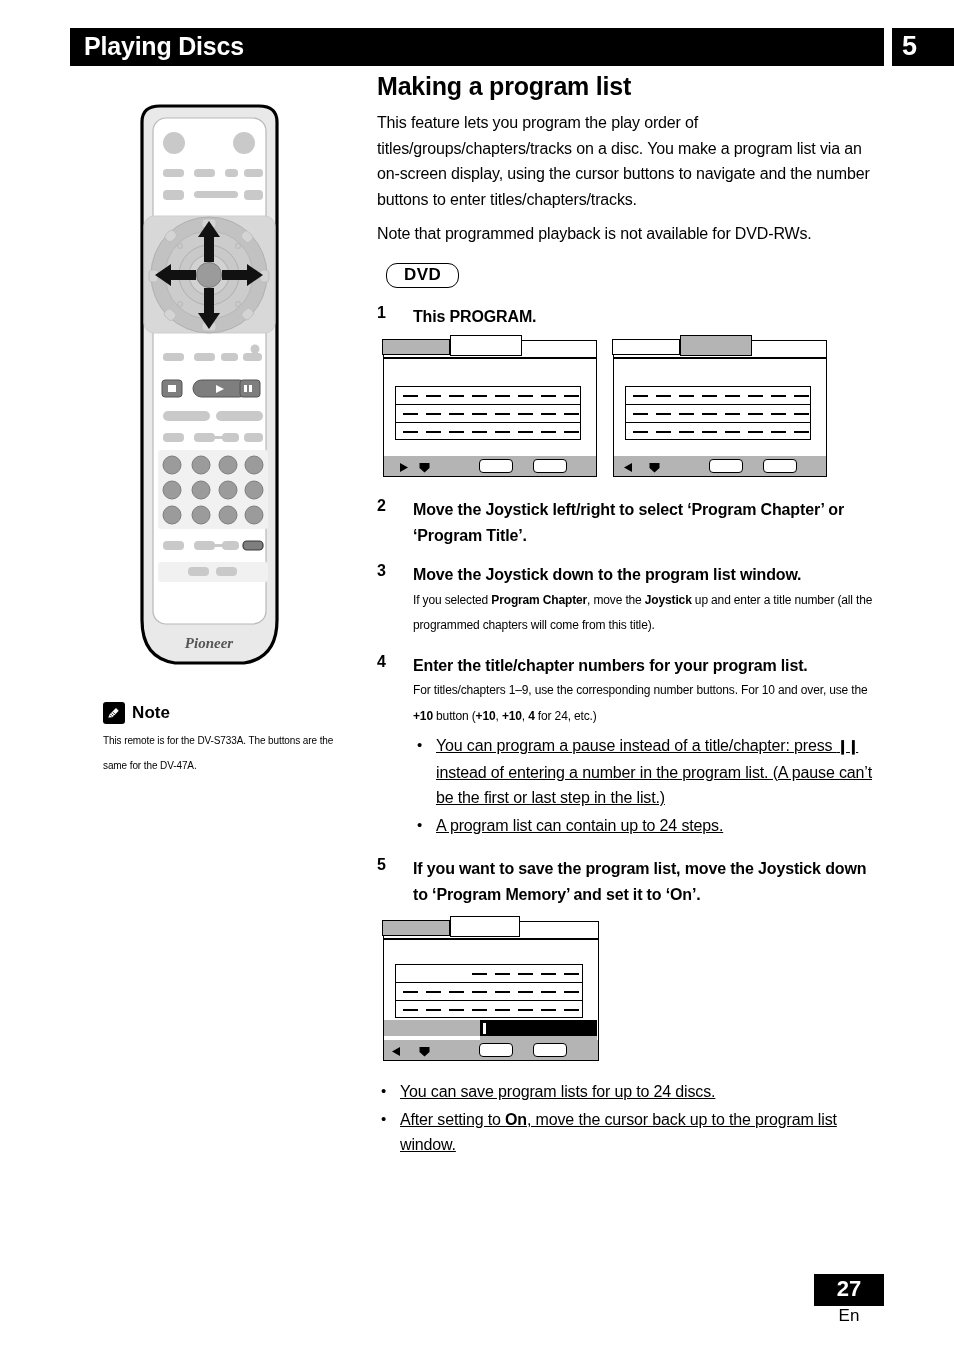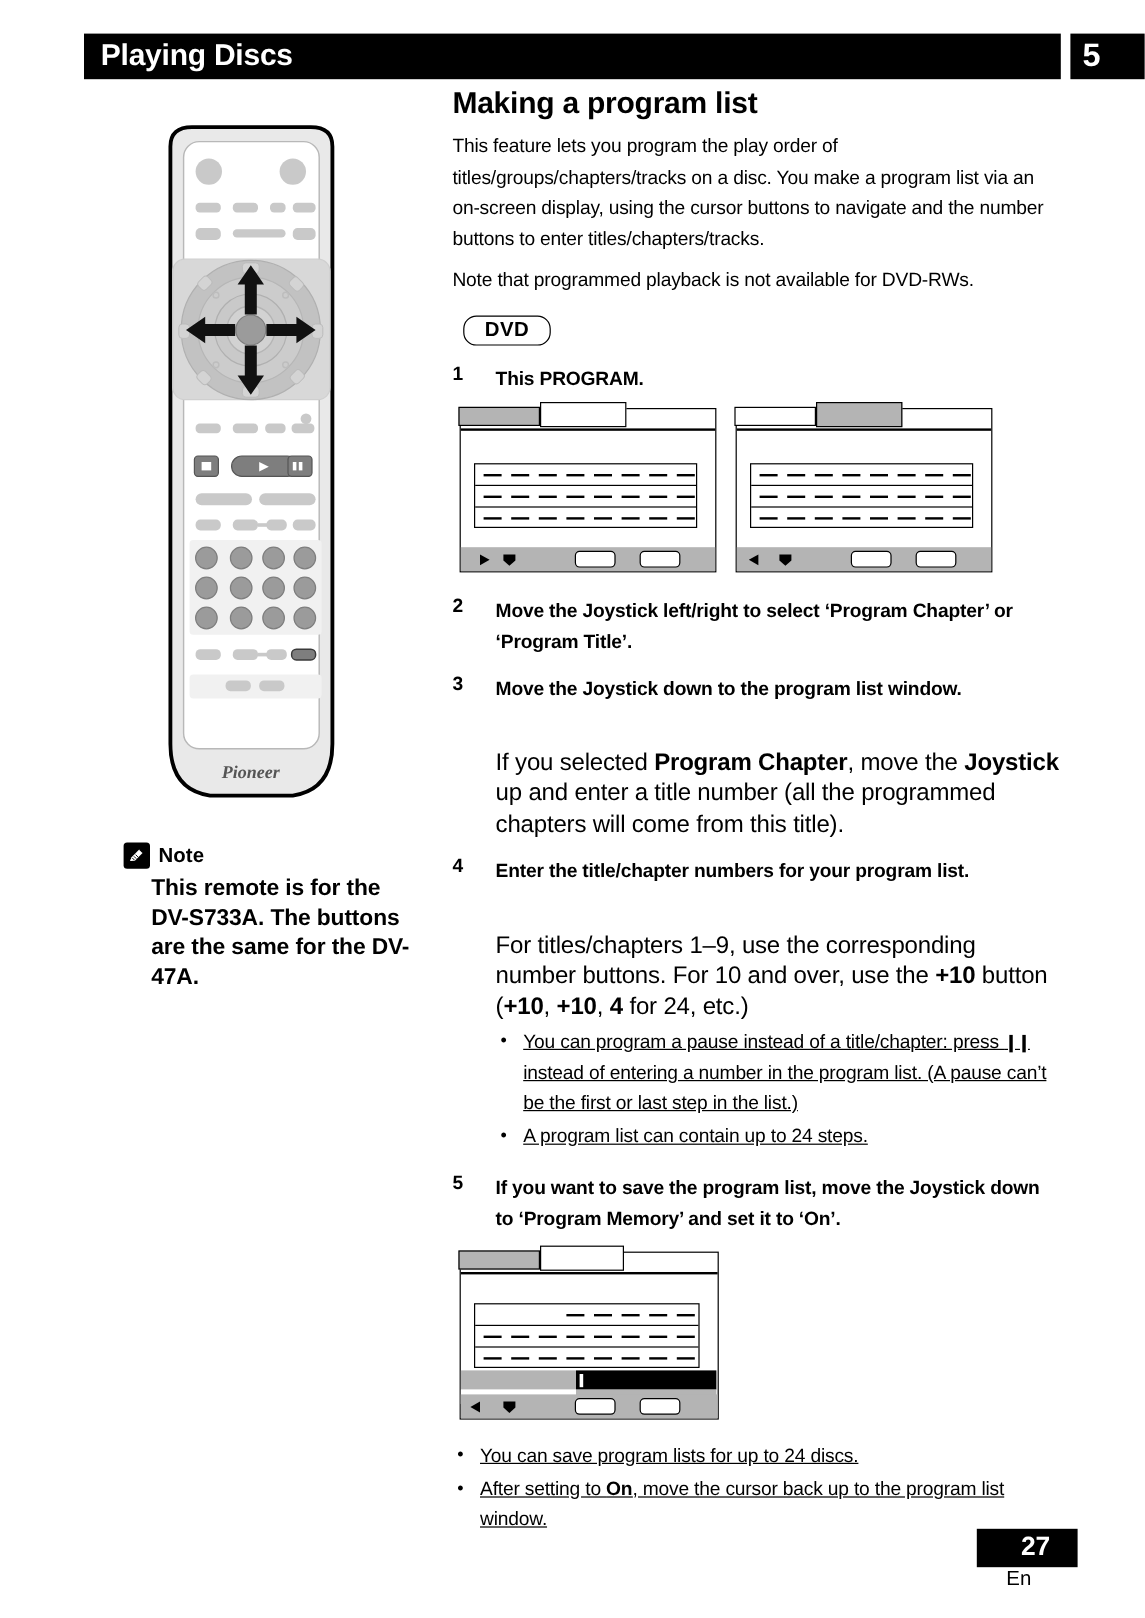--- a/index.html
+++ b/index.html
@@ -23,37 +23,37 @@
 
   .remote-wrap{position:relative;width:160px;height:570px;margin-left:22px;}
 
   
   .note-block{position:absolute;left:103px;top:702px;width:240px;}
   .note-head{display:flex;align-items:center;gap:7px;}
   .note-icon{width:22px;height:22px;background:#000;border-radius:3px;position:relative;
      display:inline-block;}
   .note-icon svg{position:absolute;left:3px;top:3px;}
   .note-label{font-size:17px;font-weight:bold;letter-spacing:0.1px;}
-  .note-text{font-size:19px;line-height:24.5px;font-weight:bold;margin-top:5px;
-     letter-spacing:-0.1px;margin-left:23px;}
+  .note-text{font-size:10px;line-height:24.5px;font-weight:normal;margin-top:5px;
+     letter-spacing:-0.1px;}
 
   
   .main-col{position:absolute;left:377px;top:72px;width:508px;}
   h1.title{font-size:25px;font-weight:bold;margin:0 0 9px 0;letter-spacing:-0.2px;}
   p.body{font-size:16px;line-height:25.5px;margin:0 0 9px 0;letter-spacing:-0.15px;}
 
   .dvd-badge{display:inline-block;border:1.6px solid #000;border-radius:11px;
      padding:1px 17px 2px 17px;font-size:17px;font-weight:bold;letter-spacing:0.4px;
      margin:7px 0 14px 9px;}
 
   
   .step{position:relative;padding-left:36px;margin-bottom:4px;}
   .step-num{position:absolute;left:0;top:0;font-size:16px;font-weight:bold;}
   .step-head{font-size:16px;font-weight:bold;line-height:25.5px;letter-spacing:-0.15px;}
-  .step-body{font-size:20px;line-height:25.5px;letter-spacing:-0.15px;margin-top:36px;}
+  .step-body{font-size:12px;line-height:25.5px;letter-spacing:-0.15px;}
   .bullets{margin:4px 0 0 0;padding:0;list-style:none;text-decoration:underline;}
   .bullets li{position:relative;padding-left:23px;font-size:16px;line-height:25.5px;
      margin-bottom:2px;letter-spacing:-0.15px;}
   .bullets li:before{content:"\2022";position:absolute;left:4px;top:-1px;font-size:15px;}
   b{font-weight:bold;}
   .pausemark{font-weight:bold;letter-spacing:-1px;font-size:14px;}
 
   
   .osd{position:relative;background:#fff;border:1.6px solid #000;box-sizing:border-box;}
   .osd-tabs{position:relative;height:16px;border-bottom:2.5px solid #000;}
@@ -73,21 +73,21 @@
      border:1.3px solid #000;border-radius:4px;box-sizing:border-box;}
   .glyph{position:absolute;top:4px;width:13px;height:13px;}
   .gray-bar{position:absolute;background:#b4b4b4;}
   .black-bar{position:absolute;background:#000;}
   .white-bar{position:absolute;background:#fff;}
   .cursor-mark{position:absolute;width:3px;height:11px;background:#fff;}
 
   
   .footer{position:absolute;right:70px;bottom:22px;text-align:center;width:70px;}
   .page-box{background:#000;color:#fff;font-size:22px;font-weight:bold;
-     padding:2px 0 4px 14px;width:70px;text-align:center;}
+     padding:2px 0 4px 0;width:70px;text-align:center;}
   .page-lang{font-size:17px;margin-top:0;}
 </style>
 </head>
 <body>
 
 <div class="header">
   <div class="header-bar"></div>
   <div class="header-title">Playing Discs</div>
   <div class="chapter-num">5</div>
 </div>

